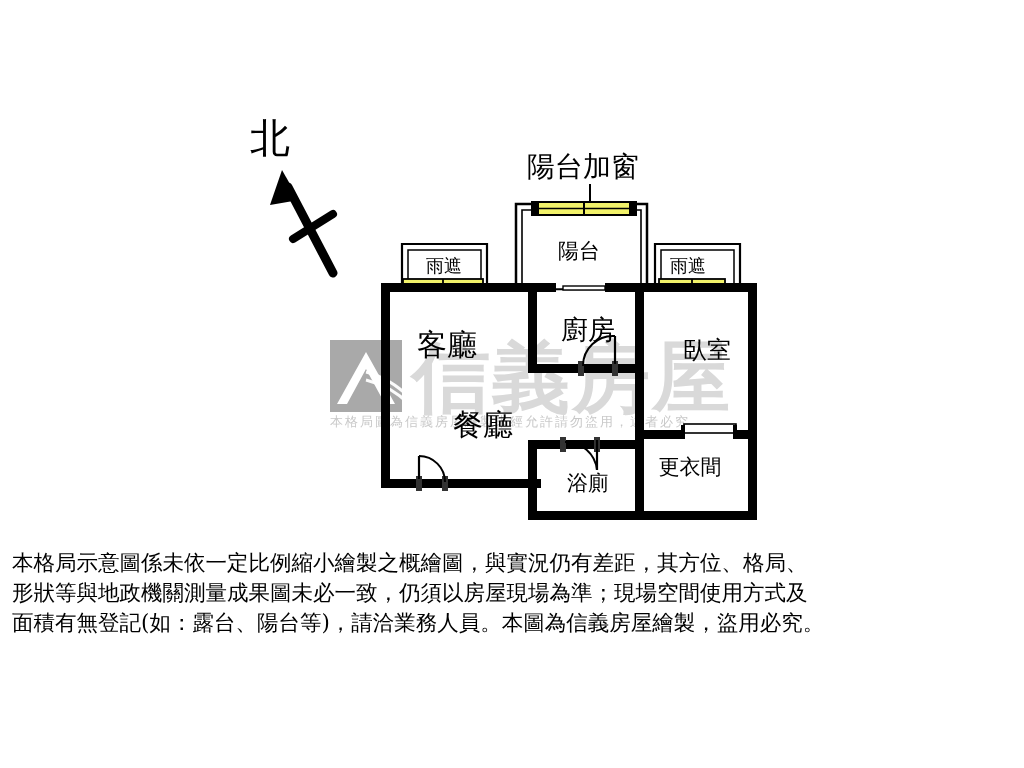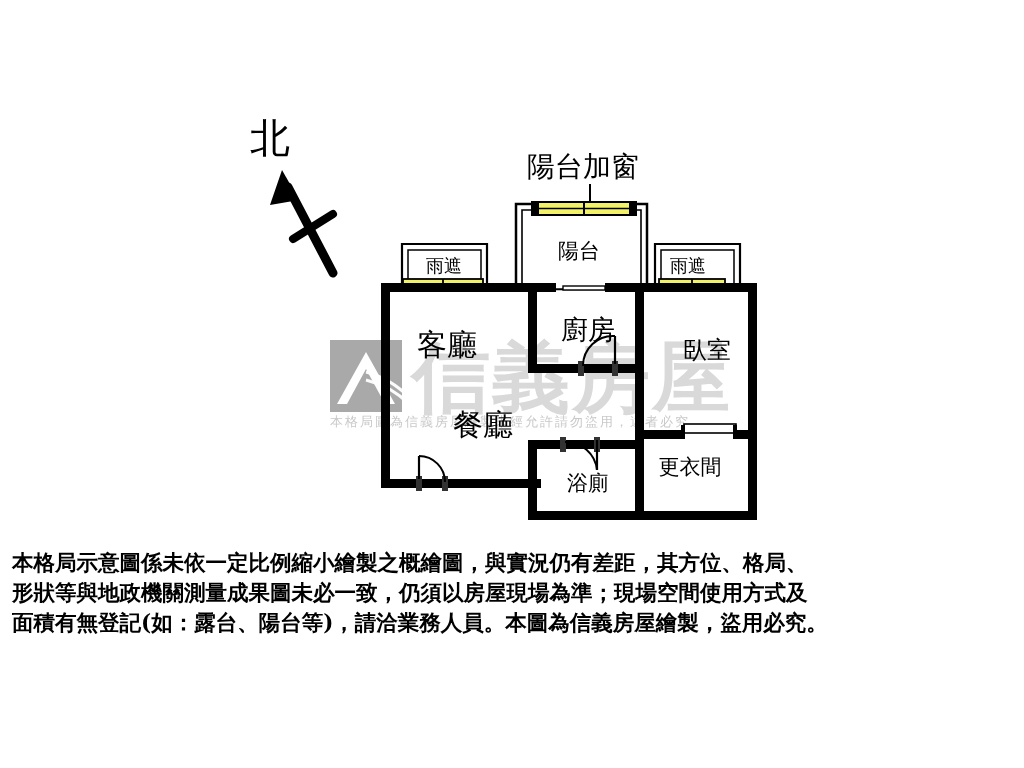--- a/index.html
+++ b/index.html
@@ -33,21 +33,20 @@
     position: absolute;
     left: 12px;
     top: 548px;
     width: 1000px;
     font-family: "DejaVu Serif", "Liberation Serif", serif;
     font-size: 21.5px;
     line-height: 30px;
     color: #000;
     letter-spacing: 0px;
     white-space: pre-line;
-    font-weight: bold;
   }
   .wm-text {
     font-family: "DejaVu Sans", "Liberation Sans", sans-serif;
   }
 </style>
 </head>
 <body>
 
 <div id="stage">
 

